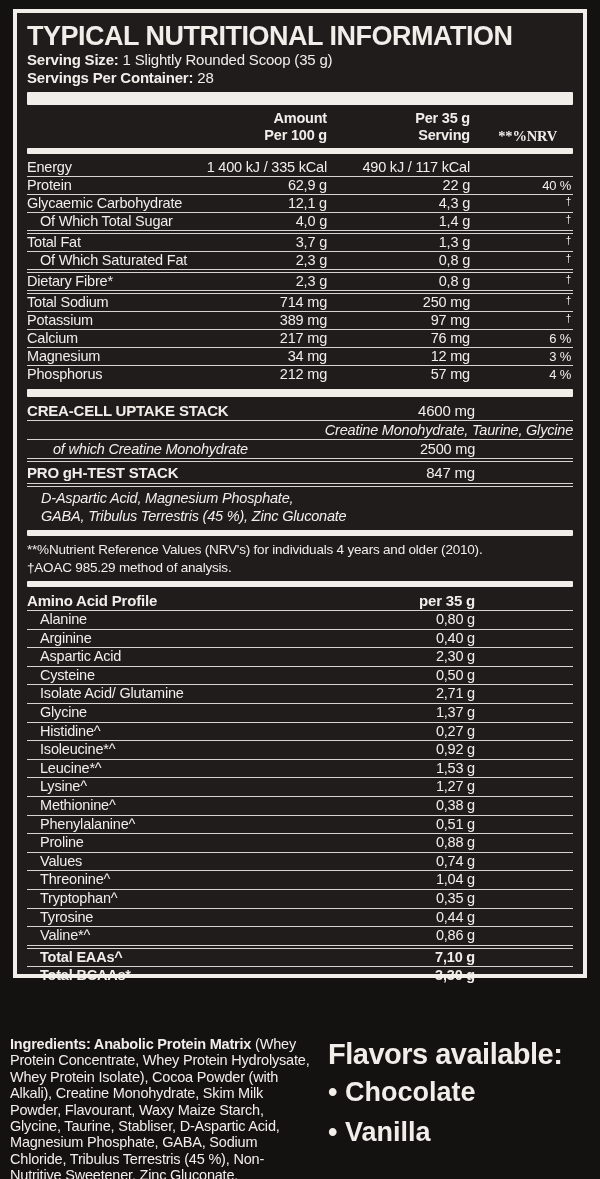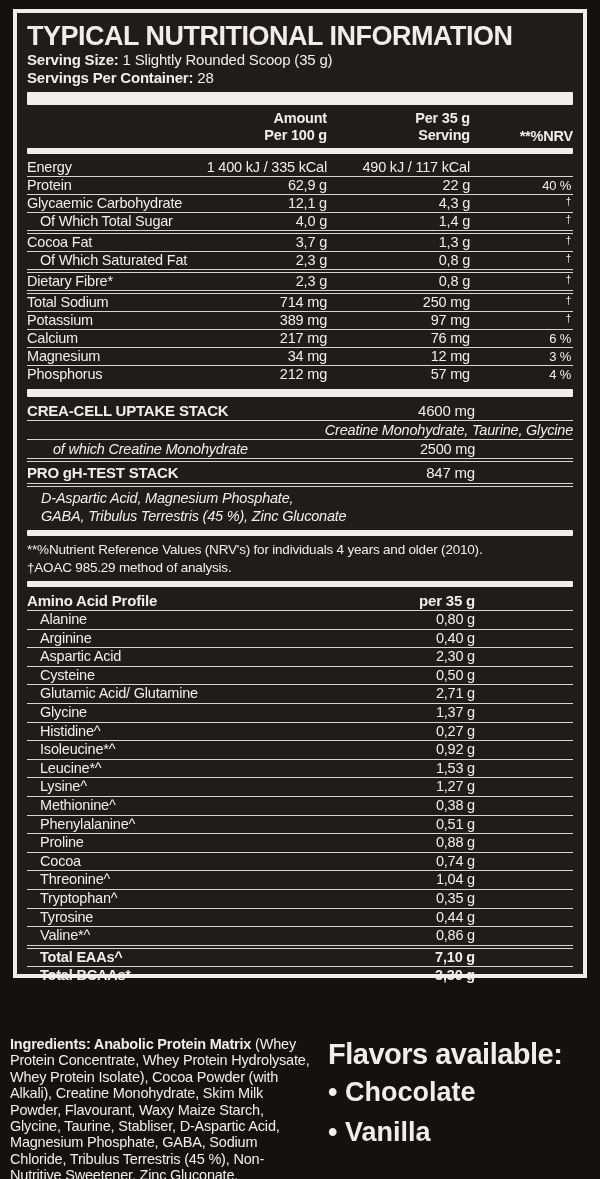--- a/index.html
+++ b/index.html
@@ -17,21 +17,21 @@
   .serve-line .lbl{font-weight:700;}
 
   .bar{background:#f1eeea;border-radius:1px;}
   .bar.thick{height:13px;margin:5px 0;}
   .bar.mid{height:8px;margin:6px 0 4px 0;}
   .bar.thin{height:6px;margin:5px 0;}
 
   .colhead{position:relative;height:36px;font-weight:700;font-size:14.5px;line-height:17px;margin-top:2px;}
   .colhead .c100{position:absolute;right:246px;top:0;text-align:right;}
   .colhead .c35{position:absolute;right:103px;top:0;text-align:right;}
-  .colhead .cnrv{position:absolute;right:0;bottom:1px;}
+  .colhead .cnrv{position:absolute;right:16px;bottom:1px;font-family:Liberation Serif, serif;}
 
   .nrow{position:relative;height:17px;line-height:17px;font-size:14.5px;border-bottom:1px solid #d8d5d0;}
   .nrow.dbl{border-bottom:4px double #d8d5d0;}
   .nrow.nob{border-bottom:none;}
   .nrow.ind .nname{padding-left:13px;}
   .nname{display:inline-block;}
   .v{position:absolute;top:0;}
   .v100{right:246px;}
   .v35{right:103px;}
   .nrv{right:2px;font-size:13px;}
@@ -116,21 +116,21 @@
       <span class="v v35">4,3 g</span>
       <span class="v nrv dag">†</span>
     </div>
     <div class="nrow ind dbl">
       <span class="nname">Of Which Total Sugar</span>
       <span class="v v100">4,0 g</span>
       <span class="v v35">1,4 g</span>
       <span class="v nrv dag">†</span>
     </div>
     <div class="nrow">
-      <span class="nname">Cocoa Fat</span>
+      <span class="nname">Total Fat</span>
       <span class="v v100">3,7 g</span>
       <span class="v v35">1,3 g</span>
       <span class="v nrv dag">†</span>
     </div>
     <div class="nrow ind dbl">
       <span class="nname">Of Which Saturated Fat</span>
       <span class="v v100">2,3 g</span>
       <span class="v v35">0,8 g</span>
       <span class="v nrv dag">†</span>
     </div>
@@ -204,30 +204,30 @@
 
     <div class="amino-head">
       <span>Amino Acid Profile</span>
       <span class="au">per 35 g</span>
     </div>
 
     <div class="arow"><span class="aname">Alanine</span><span class="aval">0,80 g</span></div>
     <div class="arow"><span class="aname">Arginine</span><span class="aval">0,40 g</span></div>
     <div class="arow"><span class="aname">Aspartic Acid</span><span class="aval">2,30 g</span></div>
     <div class="arow"><span class="aname">Cysteine</span><span class="aval">0,50 g</span></div>
-    <div class="arow"><span class="aname">Glutamic Acid/ Glutamine</span><span class="aval">2,71 g</span></div>
+    <div class="arow"><span class="aname">Isolate Acid/ Glutamine</span><span class="aval">2,71 g</span></div>
     <div class="arow"><span class="aname">Glycine</span><span class="aval">1,37 g</span></div>
     <div class="arow"><span class="aname">Histidine^</span><span class="aval">0,27 g</span></div>
     <div class="arow"><span class="aname">Isoleucine*^</span><span class="aval">0,92 g</span></div>
     <div class="arow"><span class="aname">Leucine*^</span><span class="aval">1,53 g</span></div>
     <div class="arow"><span class="aname">Lysine^</span><span class="aval">1,27 g</span></div>
     <div class="arow"><span class="aname">Methionine^</span><span class="aval">0,38 g</span></div>
     <div class="arow"><span class="aname">Phenylalanine^</span><span class="aval">0,51 g</span></div>
     <div class="arow"><span class="aname">Proline</span><span class="aval">0,88 g</span></div>
-    <div class="arow"><span class="aname">Cocoa</span><span class="aval">0,74 g</span></div>
+    <div class="arow"><span class="aname">Values</span><span class="aval">0,74 g</span></div>
     <div class="arow"><span class="aname">Threonine^</span><span class="aval">1,04 g</span></div>
     <div class="arow"><span class="aname">Tryptophan^</span><span class="aval">0,35 g</span></div>
     <div class="arow"><span class="aname">Tyrosine</span><span class="aval">0,44 g</span></div>
     <div class="arow dbl"><span class="aname">Valine*^</span><span class="aval">0,86 g</span></div>
     <div class="arow b"><span class="aname">Total EAAs^</span><span class="aval">7,10 g</span></div>
     <div class="arow b nob"><span class="aname">Total BCAAs*</span><span class="aval">3,30 g</span></div>
 
   </div>
 
   <div class="bottom">

